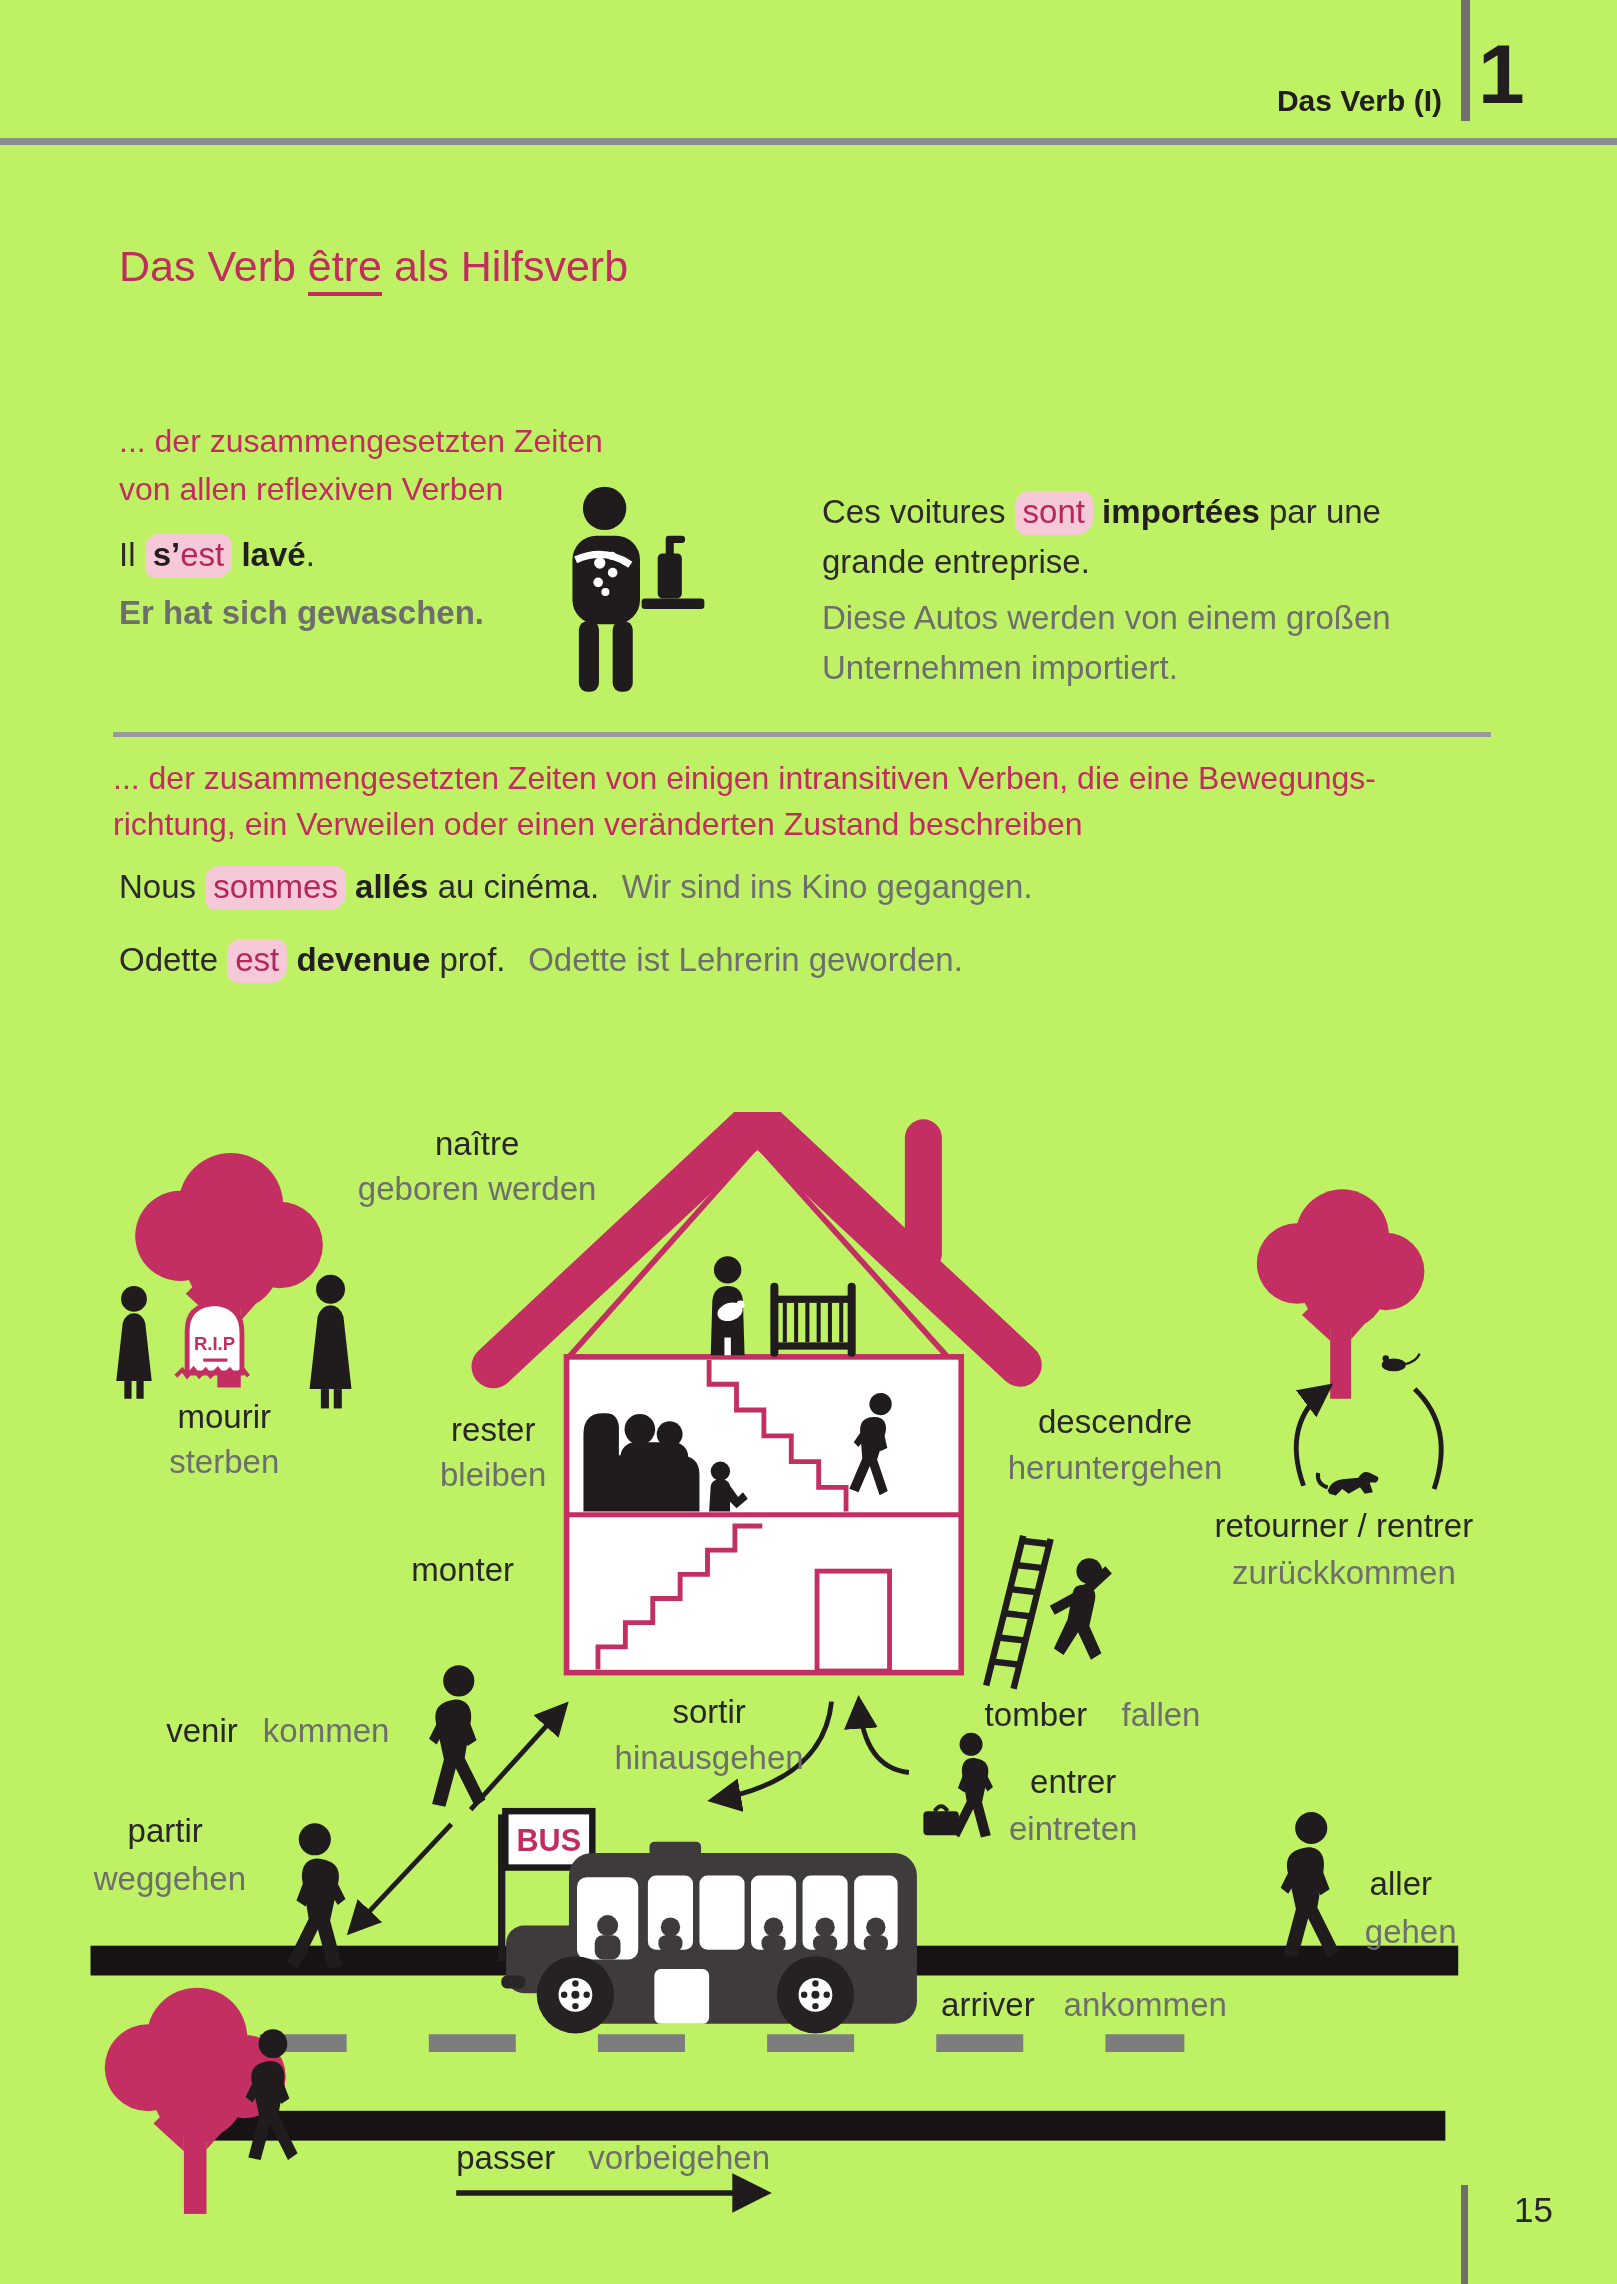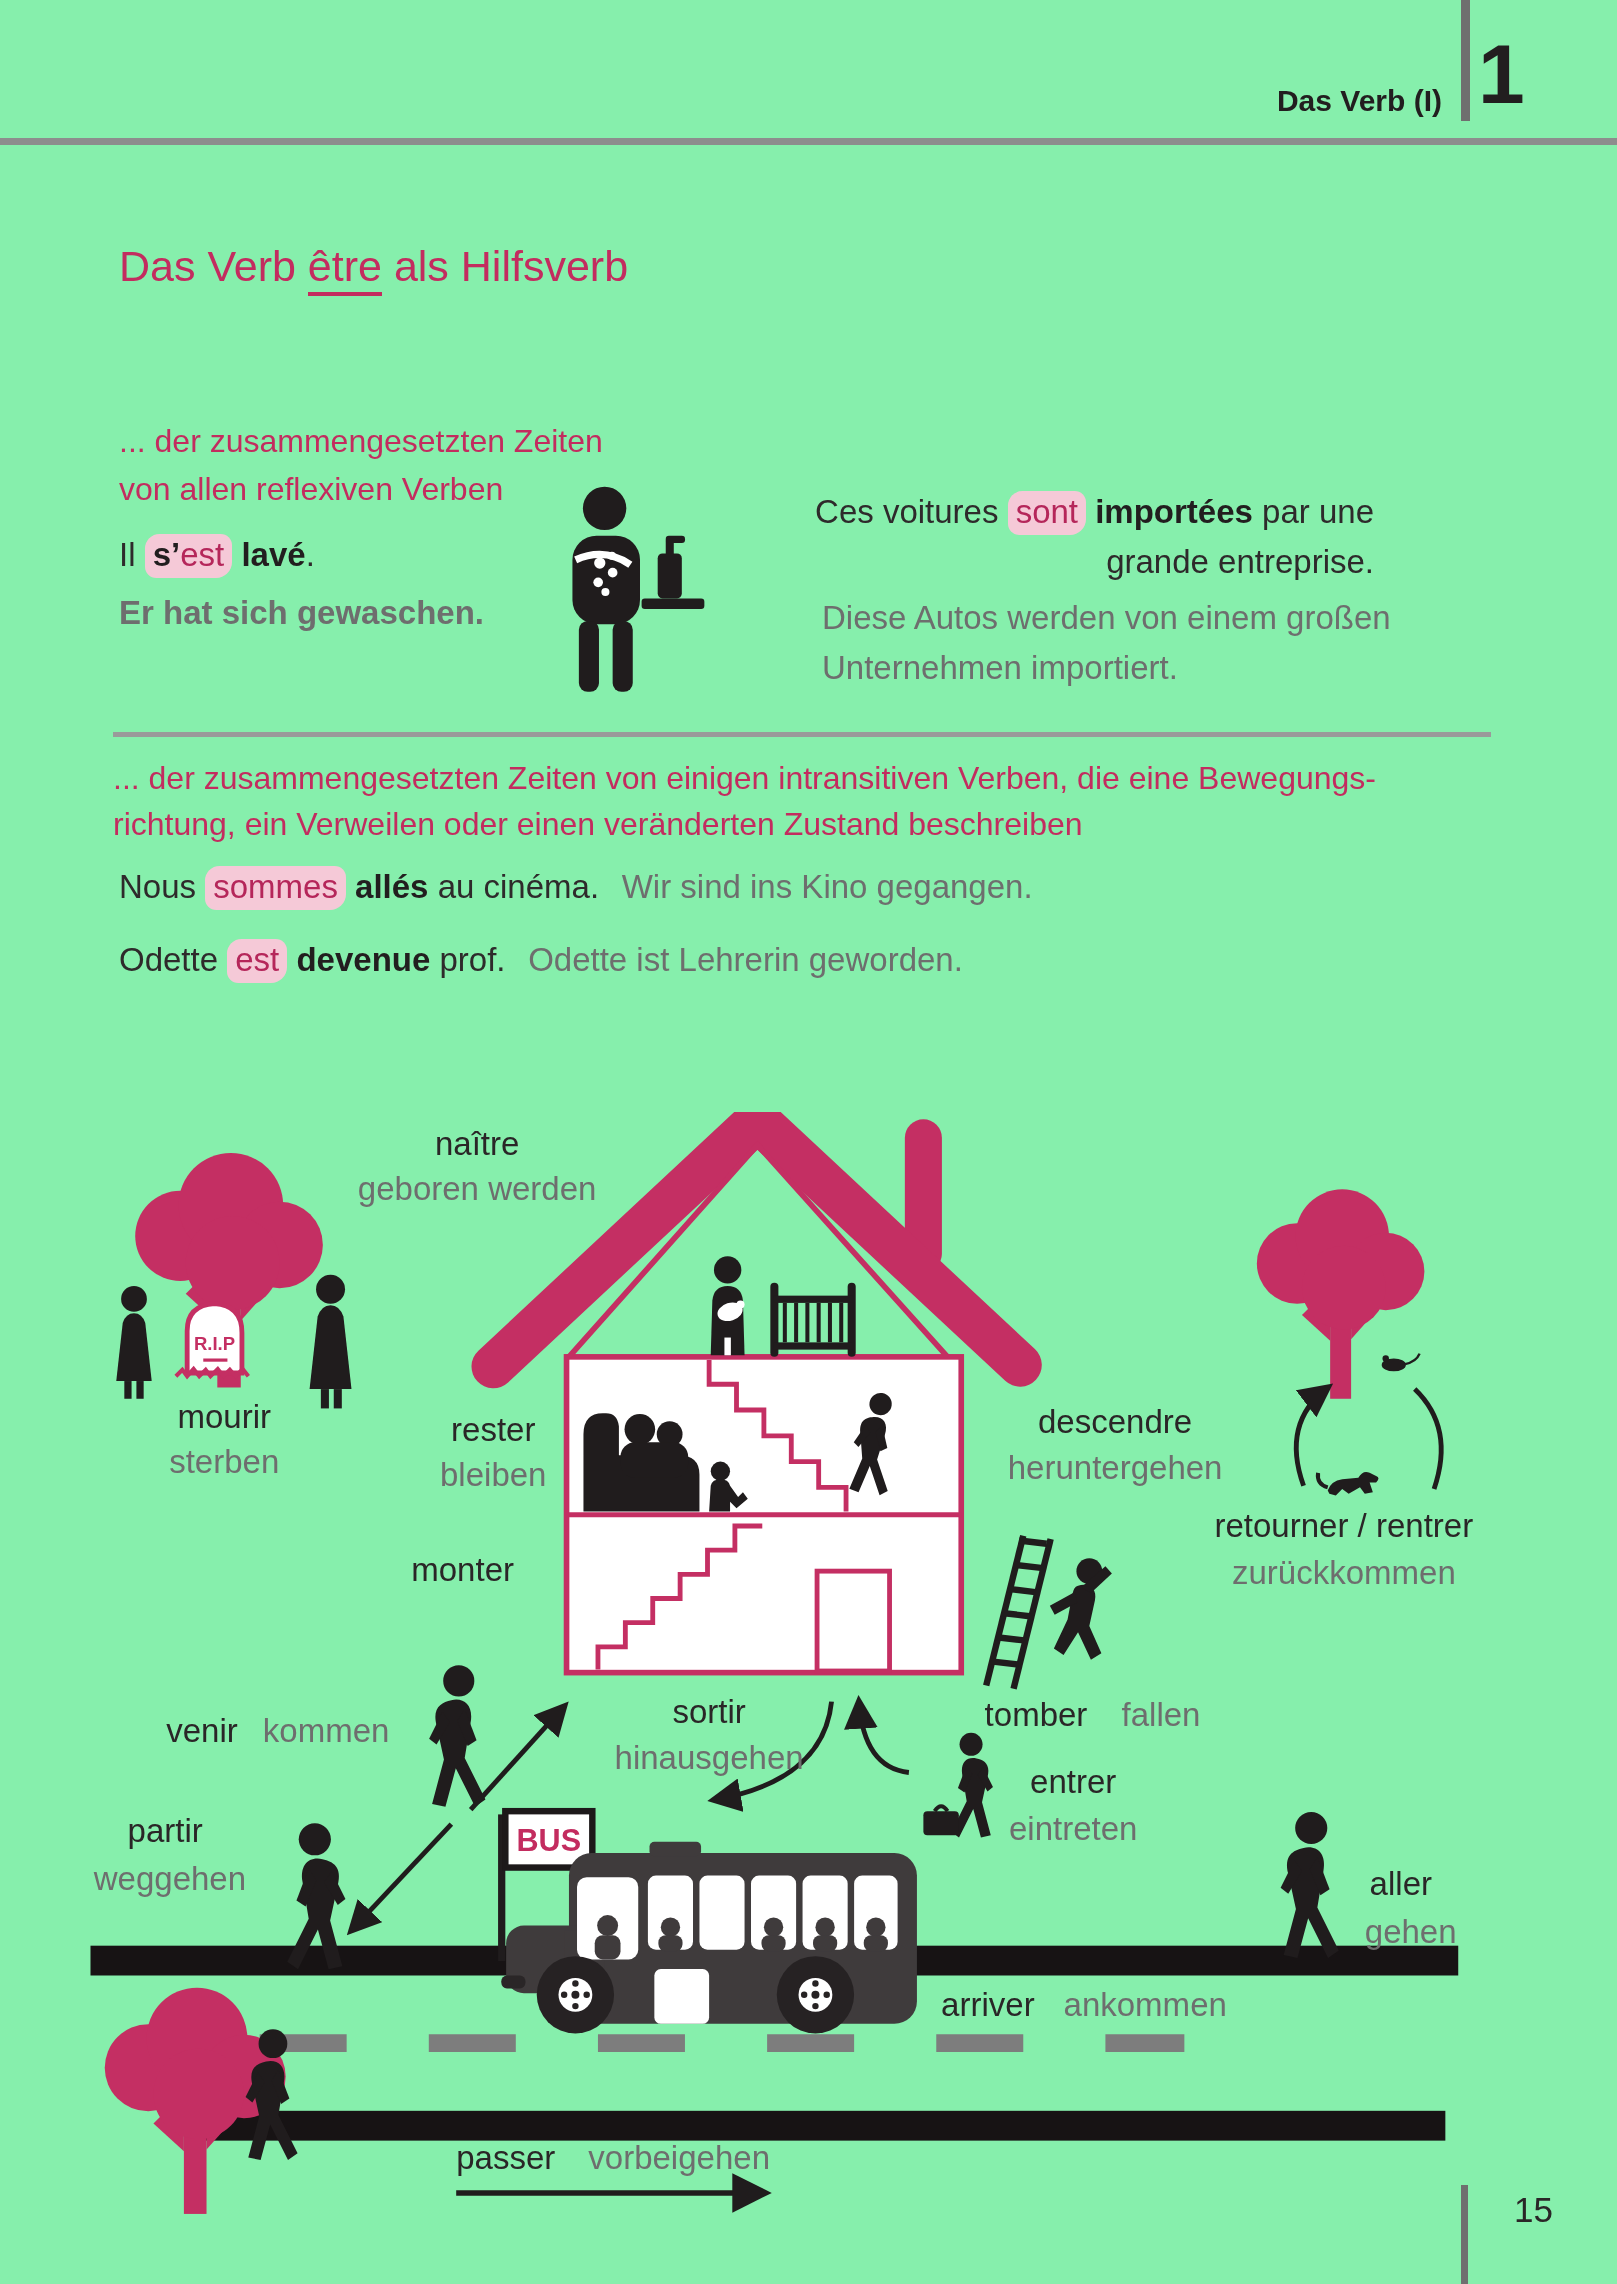--- a/index.html
+++ b/index.html
@@ -1,16 +1,16 @@
 <!DOCTYPE html>
 <html style="font-size:13px"><head>
 <meta charset="utf-8">
 <style>
   html,body { margin:0; padding:0; background:#ffffff; }
-  .page { position:relative; width:1618px; height:2284px; background:#86efac;
+  .page { position:relative; width:1618px; height:2284px; background:#bef264;
           font-family:"Liberation Sans", sans-serif; overflow:hidden; }
   .abs { position:absolute; }
   .fr-text { color:#2e2a2b; }
   .de-text { color:#6e6e6e; }
   .b { font-weight:bold; color:#221e1f; }
   .hl { background:#f5c9d7; border-radius:14.5px 11.3px 16px 11.3px; padding:1.6px 8px 4.8px 8px; color:#b5265a; }
   .hl .b { color:#221e1f; }
   .body-size { font-size:33px; line-height:50px; }
   .heading-size { font-size:32px; line-height:48px; color:#c32c5f; }
   .rule { background:#8d8d8d; }
@@ -57,21 +57,21 @@
     <g fill="#fff">
       <circle cx="88" cy="104" r="7"></circle>
         <circle cx="104" cy="116" r="6"></circle>
         <circle cx="86" cy="128" r="6"></circle>
       <circle cx="103" cy="95" r="5"></circle>
         <circle cx="95" cy="140" r="5"></circle>
     </g>
   </svg>
 
 
-  <div class="abs body-size" style="left:786px; top:487px; width:588px;text-align:right;">
+  <div class="abs body-size" style="left:822px; top:487px; width:588px;">
     <span class="fr-text">Ces voitures </span><span class="hl">sont</span><span class="b"> importées</span><span class="fr-text"> par une grande entreprise.</span>
   </div>
   <div class="abs body-size de-text" style="left:822px; top:593px; width:588px;">Diese Autos werden von einem großen Unternehmen importiert.</div>
 
   <div class="abs" style="left:113px; top:732px; width:1378px; height:4.8px; background:#9a9a9a;"></div>
 
   <div class="abs heading-size" style="left:113px; top:754px; width:1450px;">... der zusammengesetzten Zeiten von einigen intransitiven Verben, die eine Bewegungs-</div>
   <div class="abs heading-size" style="left:113px; top:800px; width:1450px;">richtung, ein Verweilen oder einen veränderten Zustand beschreiben</div>
 
   <div class="abs body-size" style="left:119px; top:935px;">

